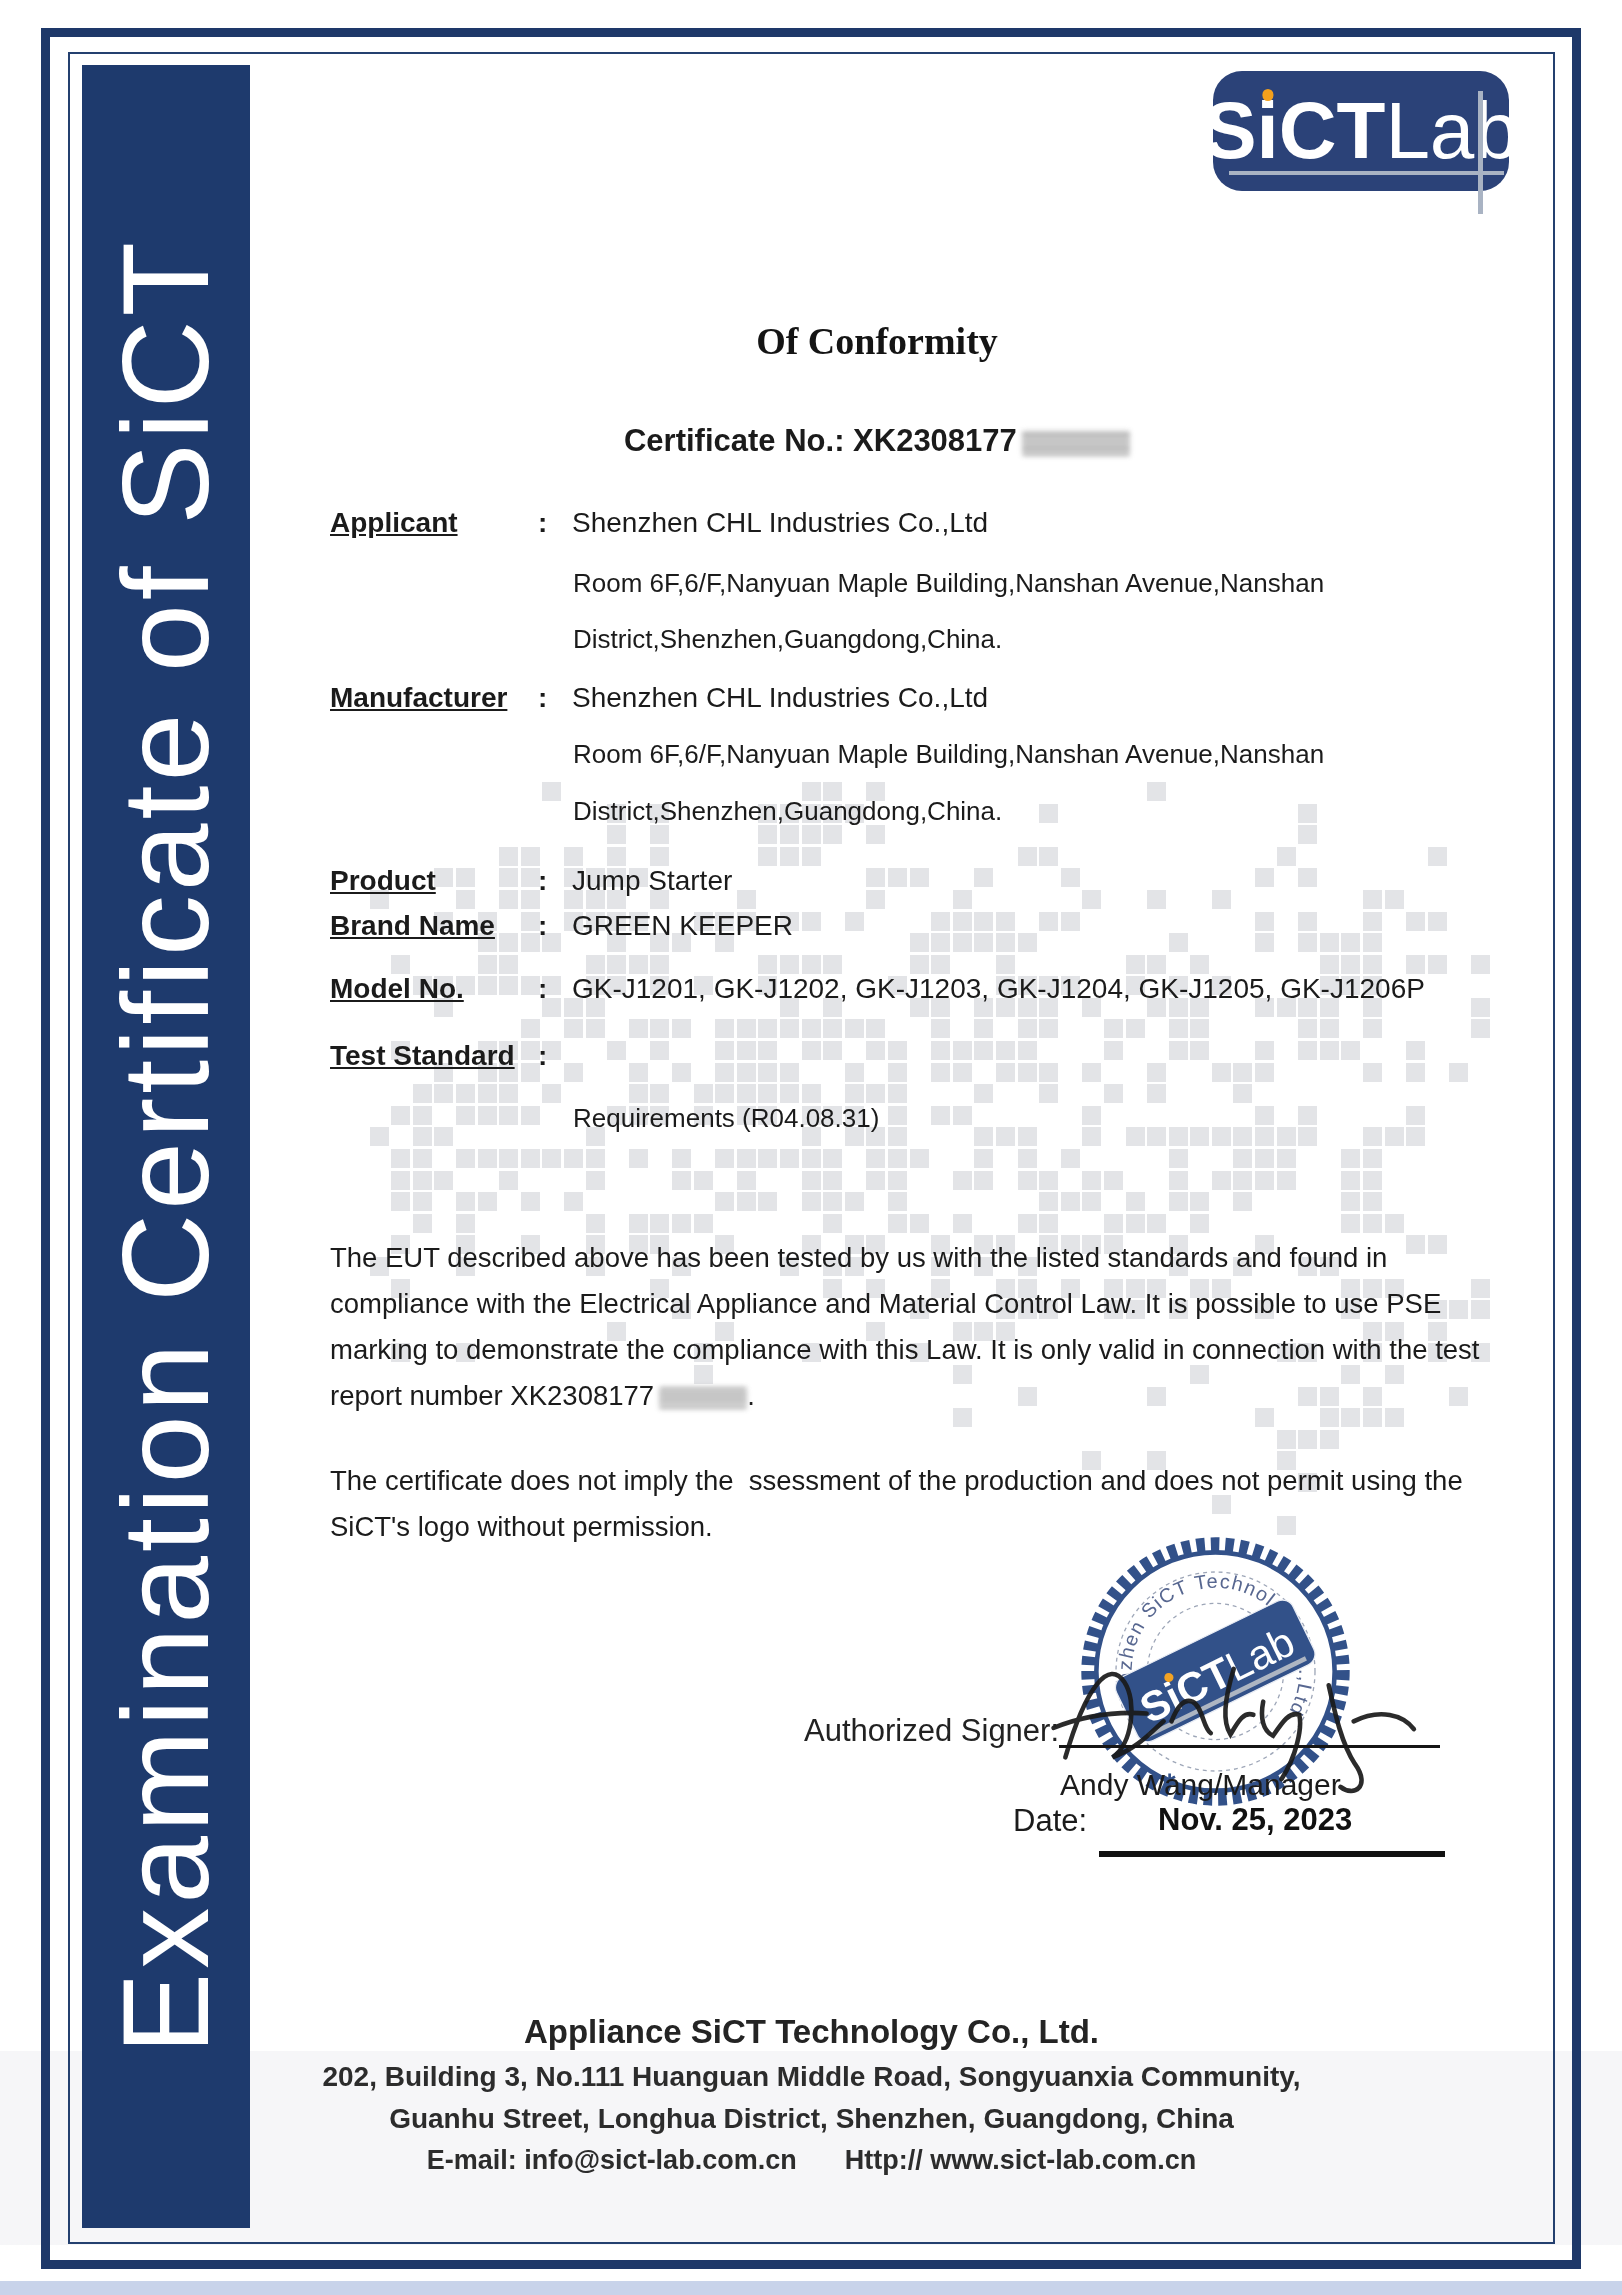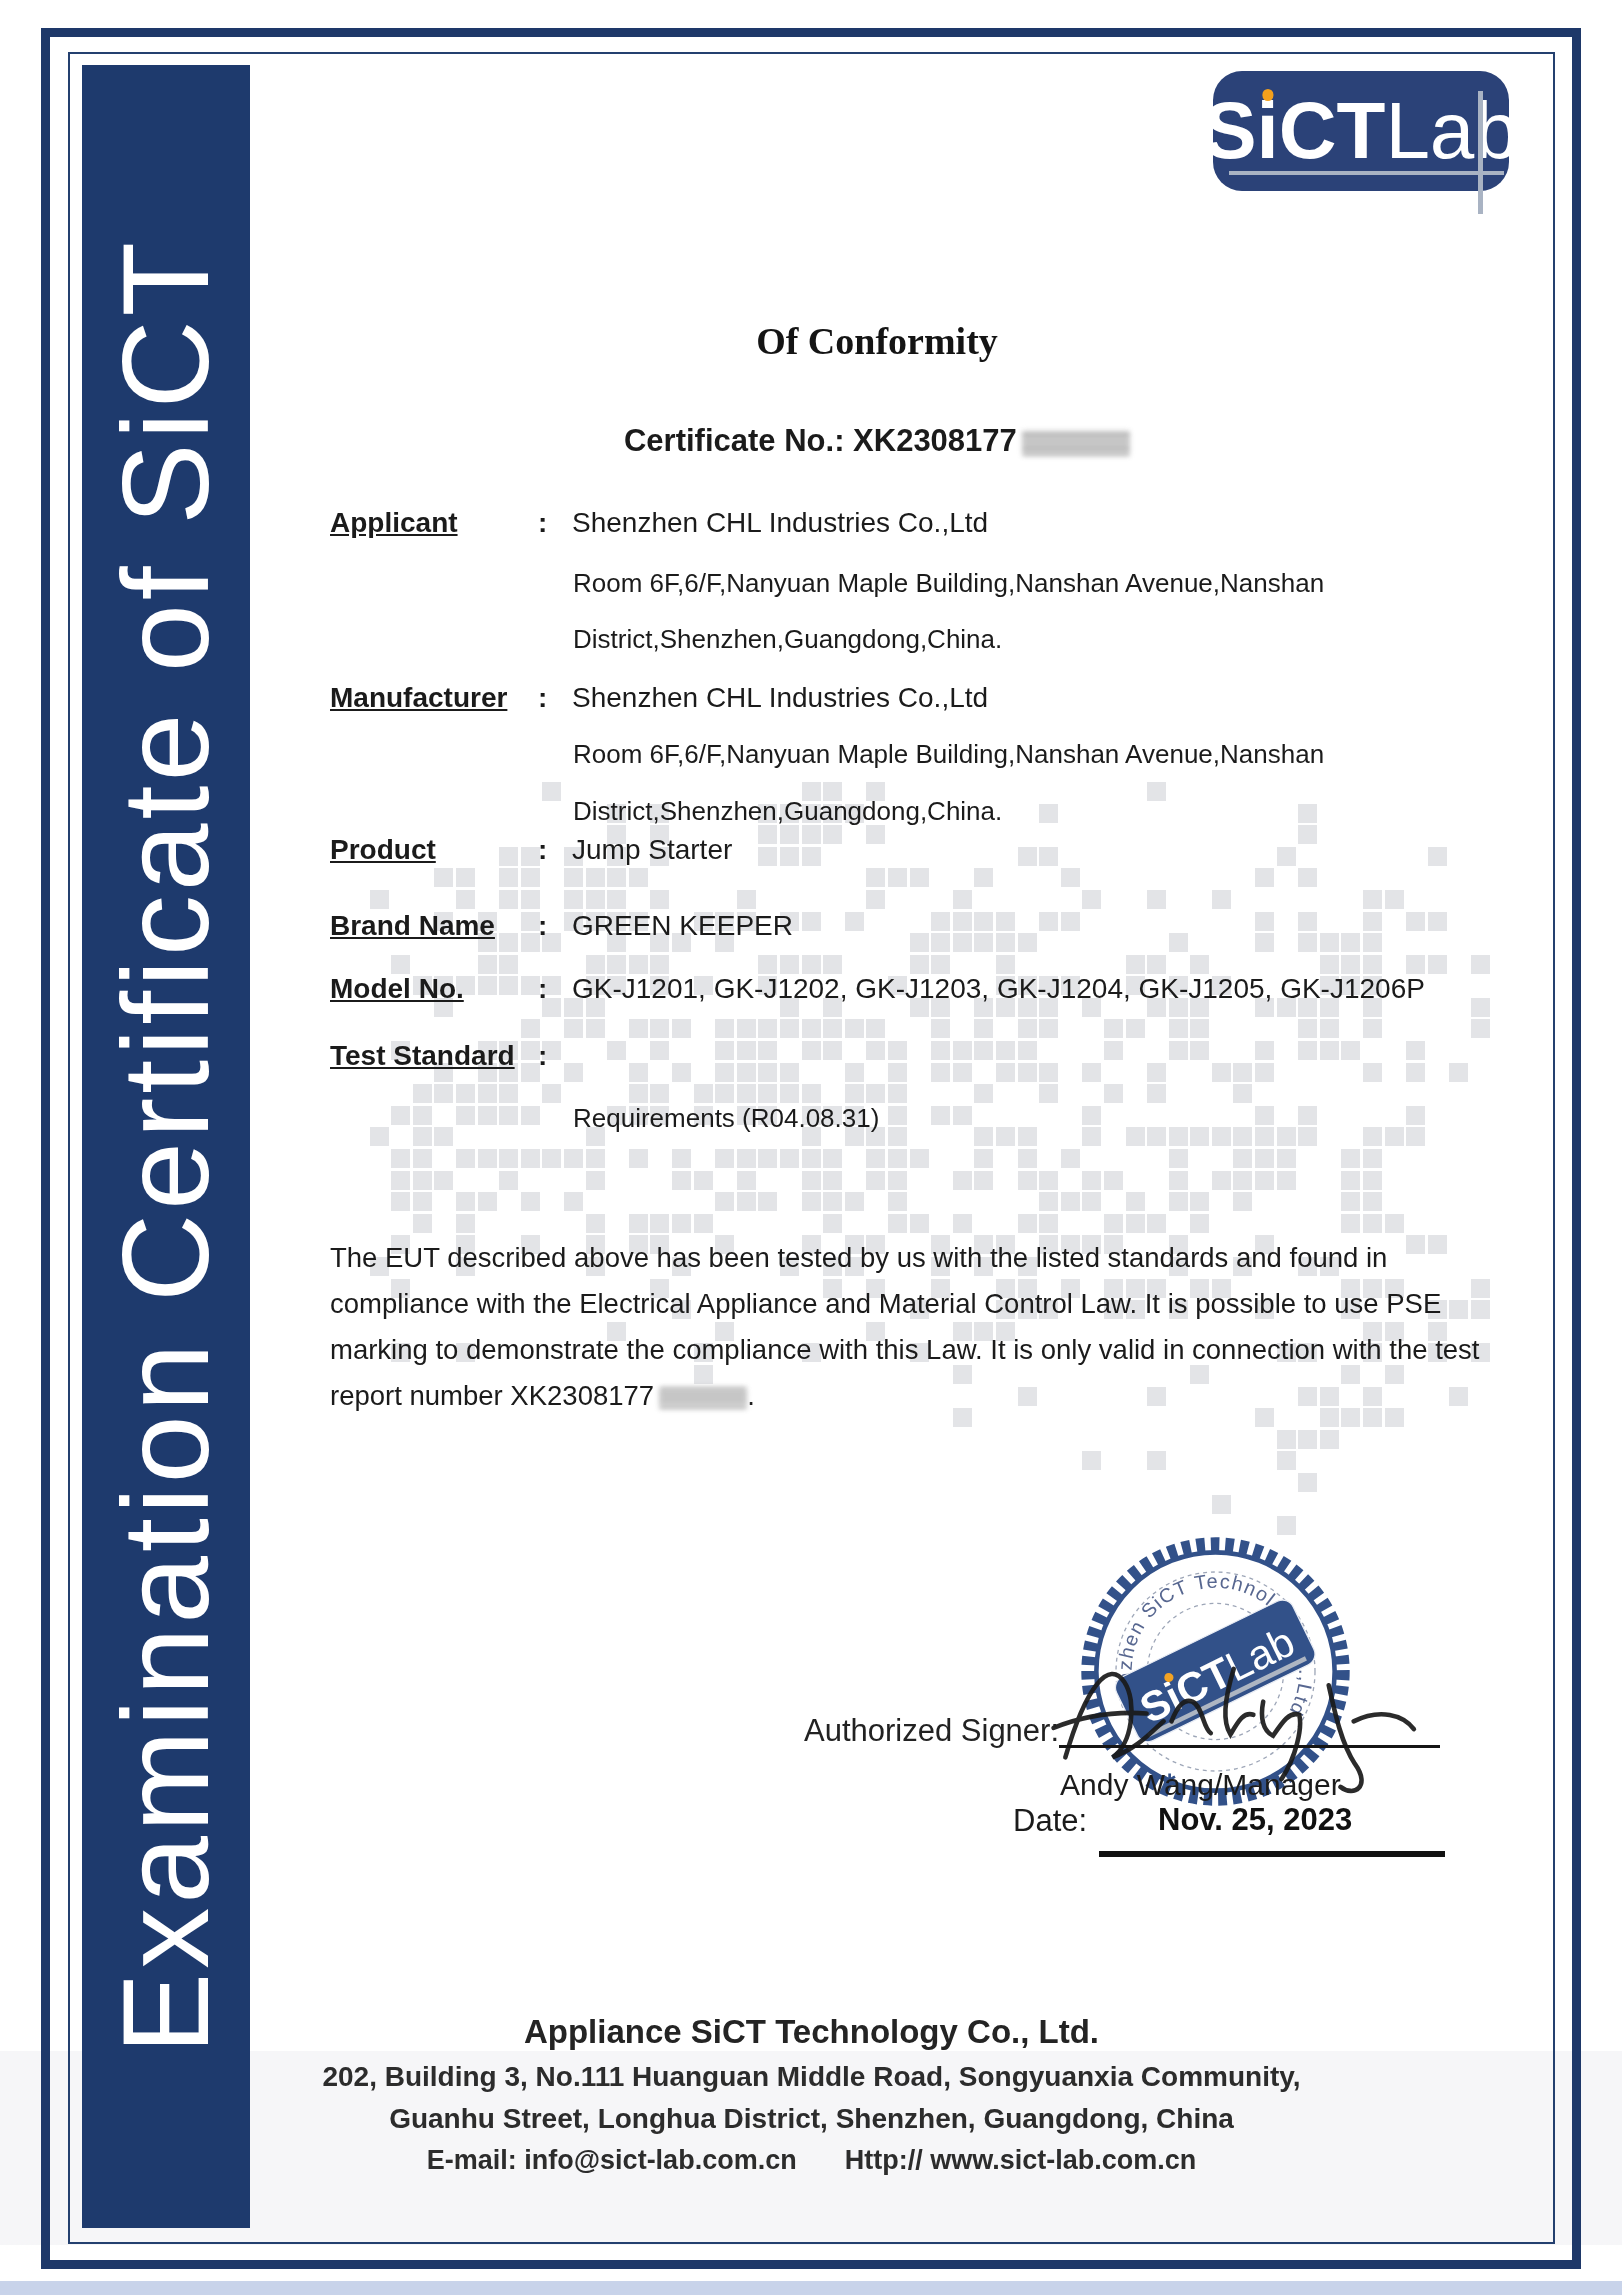--- a/index.html
+++ b/index.html
@@ -658,21 +658,21 @@
   <div class="faddr" style="top:624px">District,Shenzhen,Guangdong,China.</div>
 
   <div class="frow" style="top:682px">
     <span class="flabel">Manufacturer</span>
     <span class="fcolon">:</span>
     <span class="fvalue">Shenzhen CHL Industries Co.,Ltd</span>
   </div>
   <div class="faddr" style="top:739px">Room 6F,6/F,Nanyuan Maple Building,Nanshan Avenue,Nanshan</div>
   <div class="faddr" style="top:796px">District,Shenzhen,Guangdong,China.</div>
 
-  <div class="frow" style="top:834px">
+  <div class="frow" style="top:865px">
     <span class="flabel">Product</span>
     <span class="fcolon">:</span>
     <span class="fvalue">Jump Starter</span>
   </div>
 
   <div class="frow" style="top:910px">
     <span class="flabel">Brand Name</span>
     <span class="fcolon">:</span>
     <span class="fvalue">GREEN KEEPER</span>
   </div>
@@ -685,20 +685,21 @@
 
   <div class="frow" style="top:1040px">
     <span class="flabel">Test Standard</span>
     <span class="fcolon">:</span>
   </div>
   <div class="faddr" style="top:1103px">Requirements (R04.08.31)</div>
 
   <div class="para" style="top:1235px">
     <span>The EUT described above has been tested by us with the listed standards and found in compliance with the Electrical Appliance and Material Control Law. It is possible to use PSE marking to demonstrate the compliance with this Law. It is only valid in connection with the test report number XK2308177</span><span class="redact small"></span><span>.</span>
   </div>
+  <div class="para" style="top:1458px">The certificate does not imply the &nbsp;ssessment of the production and does not permit using the SiCT's logo without permission.</div>
 
 
   <svg class="seal" viewBox="0 0 414 414">
     <circle cx="207" cy="207" r="193" fill="none" stroke="#2a4a85" stroke-width="24" stroke-dasharray="13 9"></circle>
     <circle cx="207" cy="207" r="182" fill="#ffffff" stroke="#2a4a85" stroke-width="7"></circle>
     <circle cx="207" cy="207" r="152" fill="none" stroke="#9aa3b5" stroke-width="2" stroke-dasharray="6 6"></circle>
     <circle cx="207" cy="207" r="104" fill="none" stroke="#9aa3b5" stroke-width="2" stroke-dasharray="6 6"></circle>
     <defs>
       <path id="sealArc" d="M 102.1 280.4 A 128 128 0 1 1 311.9 280.4" fill="none"></path>
     </defs>

